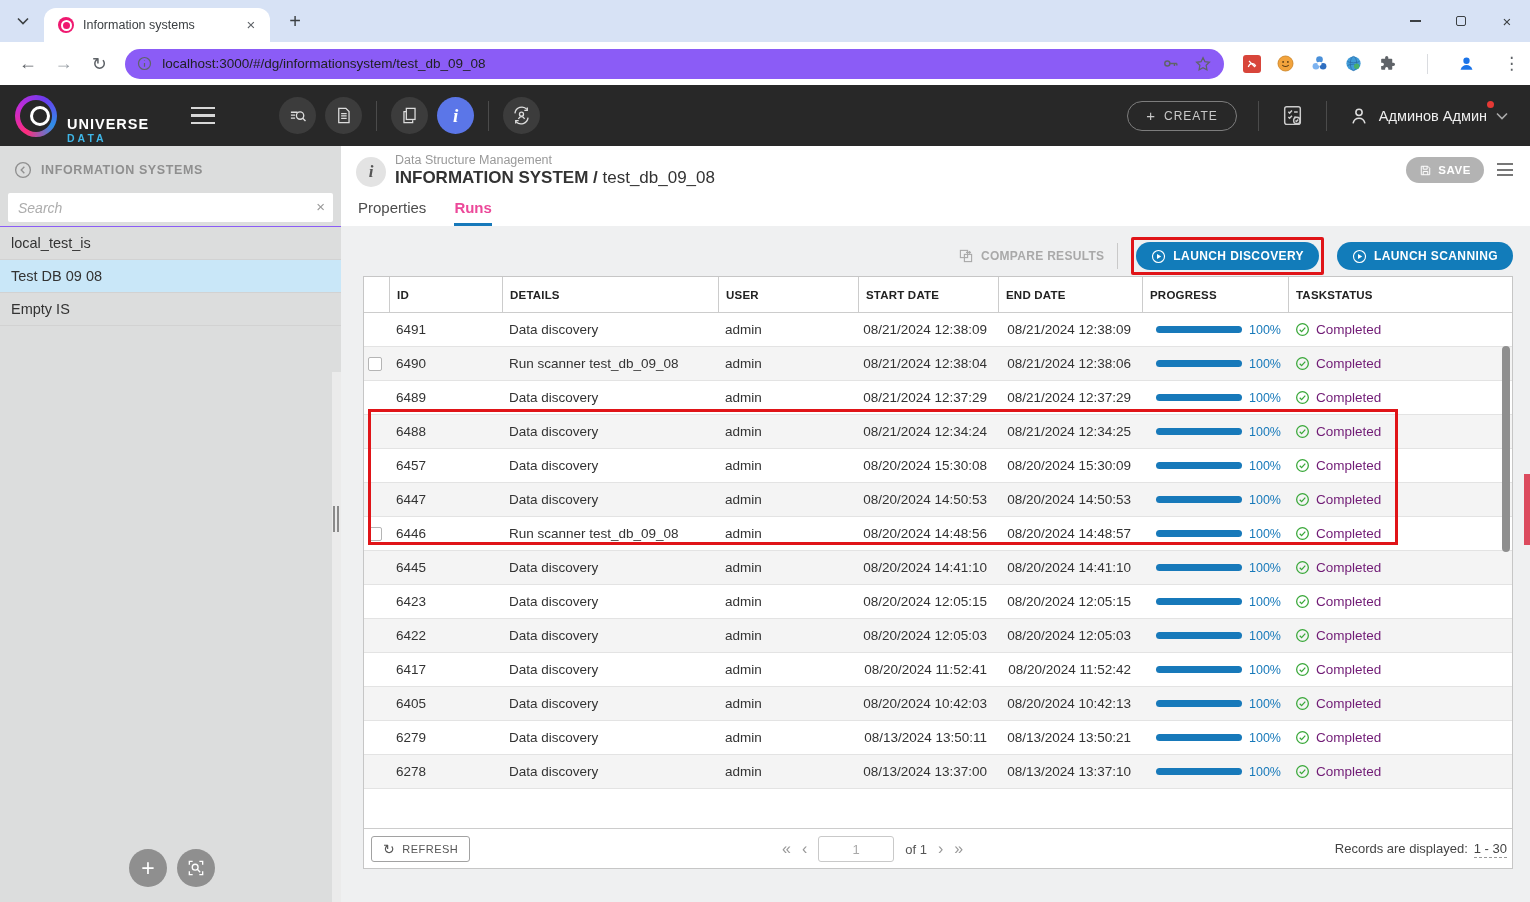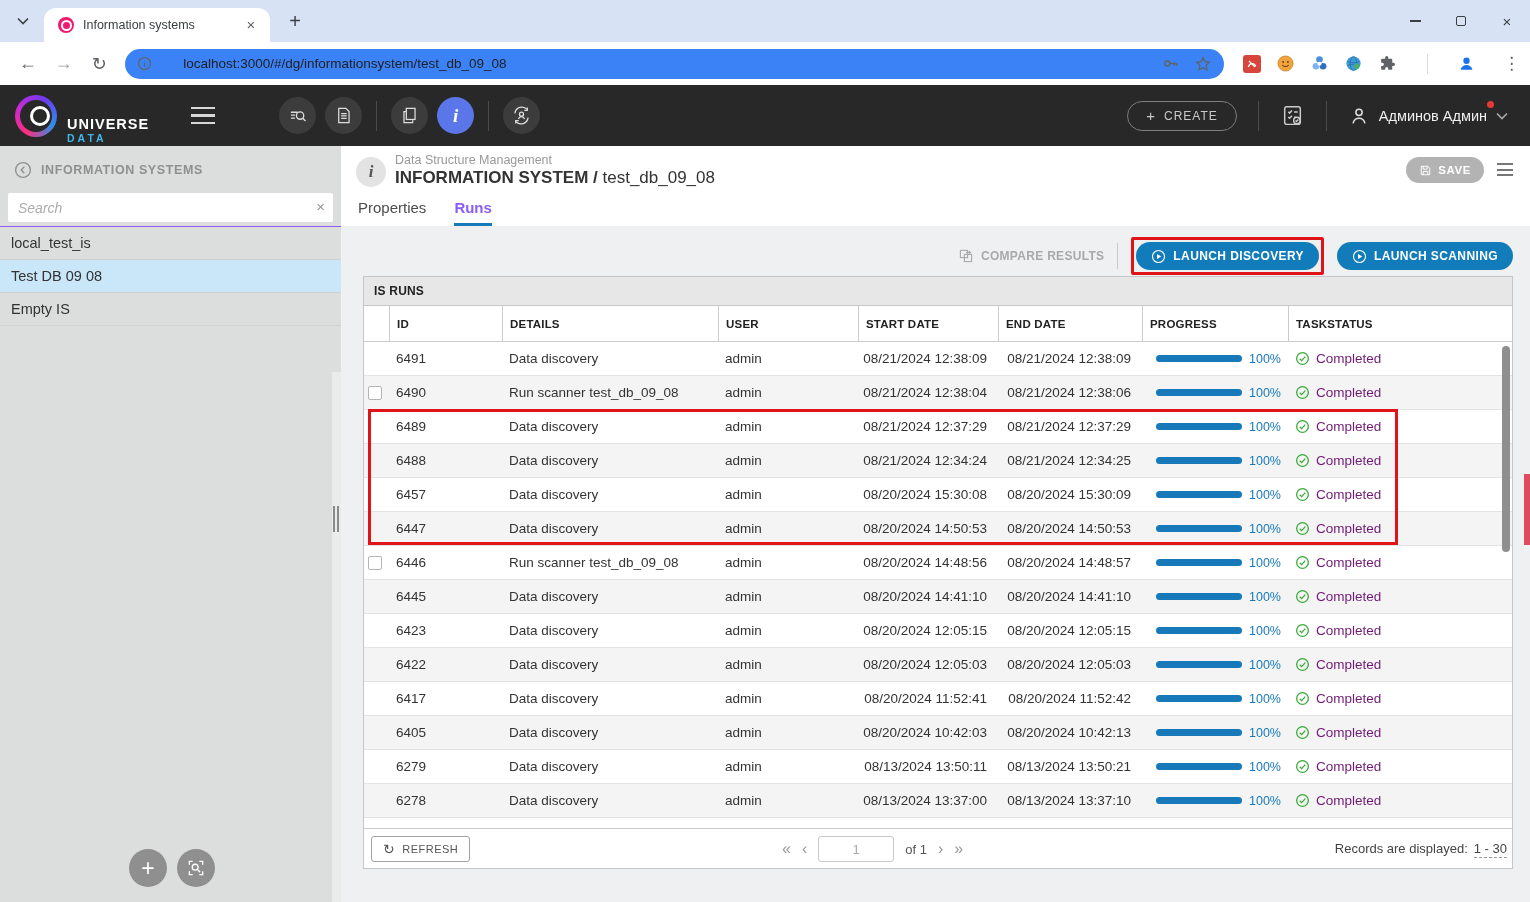--- a/index.html
+++ b/index.html
@@ -16,21 +16,21 @@
   .tab-close { color:#5f6368; font-size:15px; width:18px; height:18px; line-height:17px; text-align:center; border-radius:50%; }
   .newtab { position:absolute; left:282px; top:9px; width:26px; height:26px; color:#3c4043; font-size:20px; line-height:25px; text-align:center; }
   .win-controls { position:absolute; right:0; top:0; height:42px; display:flex; }
   .win-btn { width:46px; height:42px; display:flex; align-items:center; justify-content:center; color:#3c4043; font-size:15px; }
   .win-min-glyph { display:block; width:11px; height:1.5px; background:#3c4043; }
   .win-max-glyph { display:block; width:10px; height:10px; border:1.4px solid #3c4043; border-radius:2px; }
 
   .btoolbar { position:absolute; left:0; top:42px; width:100%; height:43px; background:#fff; display:flex; align-items:center; padding:0 10px; }
   .nav-ico { width:28px; height:28px; display:flex; align-items:center; justify-content:center; font-size:18px; color:#5f6368; margin:0 4px; }
   .nav-ico.dim { color:#9aa0a6; }
-  .urlpill { height:30px; background:#3b82f6; border-radius:16px; display:flex; align-items:center; padding:0 12px; margin-left:8px; width:1110px;gap:21px; }
+  .urlpill { height:30px; background:#8b5cf6; border-radius:16px; display:flex; align-items:center; padding:0 12px; margin-left:8px; width:1110px; }
   .url-info { display:flex; align-items:center; margin-right:10px; }
   .url-text { font-size:13.5px; color:#202124; flex:1; white-space:nowrap; }
   .pill-right { display:flex; align-items:center; gap:14px; }
   .ext-row { display:flex; align-items:center; gap:15px; margin-left:18px; }
   .ext-ico { width:19px; height:19px; display:flex; align-items:center; justify-content:center; }
   .tb-sep { width:1px; height:20px; background:#dadce0; margin-left:15px; }
   .avatar-btn { margin-left:14px; }
   .dots { font-size:17px; color:#5f6368; margin-left:12px; letter-spacing:0; }
 
   
@@ -79,21 +79,21 @@
   .info-badge { position:absolute; left:15px; top:11px; width:30px; height:30px; border-radius:50%; background:#e3e3e3; display:flex; align-items:center; justify-content:center; }
   .info-badge .info-i { color:#555; font-size:17px; }
   .ph-eyebrow { position:absolute; left:54px; top:7px; font-size:12.5px; color:#999; }
   .ph-title { position:absolute; left:54px; top:22px; font-size:17px; color:#333; }
   .ph-title b { font-weight:bold; }
   .save-btn { position:absolute; right:46px; top:11px; height:26px; border-radius:13px; background:#b3b3b3; color:#fff; display:flex; align-items:center; gap:6px; padding:0 13px; font-size:11.5px; font-weight:bold; letter-spacing:.6px; }
   .ph-menu { position:absolute; right:17px; top:17px; display:flex; flex-direction:column; gap:3.5px; }
   .ph-menu span { display:block; width:16px; height:2px; background:#777; }
   .tabs { position:absolute; left:17px; bottom:0; display:flex; gap:28px; }
   .tab-item { font-size:15px; color:#4c4c4c; padding-bottom:7px; border-bottom:3px solid transparent; }
-  .tab-item.active { color:#8b5cf6; border-bottom-color:#1779ba; font-weight:bold; }
+  .tab-item.active { color:#ec4899; border-bottom-color:#1779ba; font-weight:bold; }
 
   .content { position:absolute; left:0; top:80px; right:0; bottom:0; background:#eff0f1; }
   .actionrow { position:absolute; top:13px; right:17px; display:flex; align-items:center; gap:13px; height:34px; }
   .compare-btn { display:flex; align-items:center; gap:7px; color:#a9a9a9; font-size:12px; font-weight:bold; letter-spacing:.3px; }
   .act-sep { width:1px; height:26px; background:#c9c9c9; }
   .blue-btn { height:28px; border-radius:14px; background:#127cba; color:#fff; display:flex; align-items:center; gap:7px; padding:0 15px; font-size:12px; font-weight:bold; letter-spacing:.4px; white-space:nowrap; }
   .annot-box { border:3px solid #e01418; padding:2px; border-radius:2px; }
 
   .card { position:absolute; left:22px; top:50px; width:1150px; height:593px; background:#fff; border:1px solid #c6c6c6; }
   .card-title { height:29px; line-height:28px; background:#e7e7e7; border-bottom:1px solid #c6c6c6; font-size:12px; font-weight:bold; color:#222; padding-left:10px; letter-spacing:.2px; }
@@ -390,21 +390,20 @@
         <div class="blue-btn">
           <svg width="15" height="15" viewBox="0 0 20 20">
               <circle cx="10" cy="10" r="8" fill="none" stroke="#fff" stroke-width="1.5"></circle>
               <path d="M8 6.6v6.8l5.6-3.4z" fill="#fff"></path>
             </svg>
           <span>LAUNCH SCANNING</span>
         </div>
       </div>
 
       <div class="card">
-        <div class="card-title">IS RUNS</div>
         <div class="grid-row thead">
           <div class="th" style="border-left:none"></div>
           <div class="th">ID</div>
           <div class="th">DETAILS</div>
           <div class="th">USER</div>
           <div class="th">START DATE</div>
           <div class="th">END DATE</div>
           <div class="th">PROGRESS</div>
           <div class="th">TASKSTATUS</div>
         </div>

